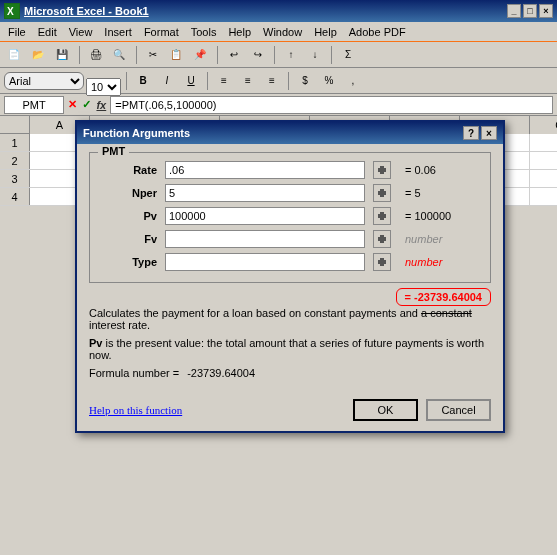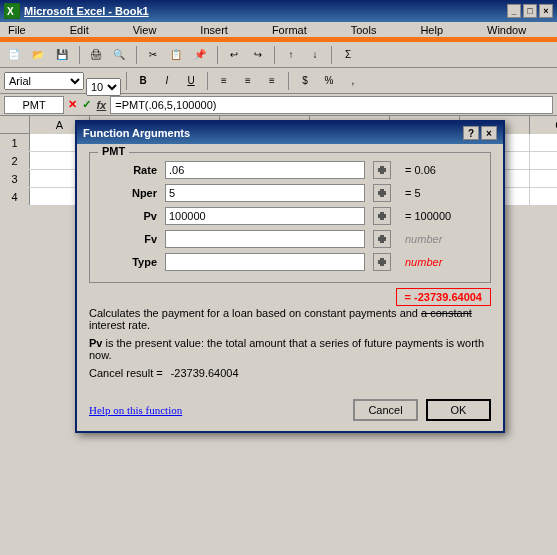--- a/index.html
+++ b/index.html
@@ -54,22 +54,21 @@
       color: #000;
     }
 
     
     .menu-bar {
       background: #d4d0c8;
       height: 20px;
       display: flex;
       align-items: center;
       padding: 0 2px;
-      border-bottom: 5px solid #f97316;
-      gap: 32px;
+      border-bottom: 1px solid #f97316;
     }
     .menu-item {
       padding: 2px 6px;
       font-size: 11px;
       cursor: pointer;
     }
 
     
     .toolbar {
       background: #d4d0c8;
@@ -411,21 +410,21 @@
   <div class="toolbar-btn">↩</div>
   <div class="toolbar-btn">↪</div>
   <div class="toolbar-sep"></div>
   <div class="toolbar-btn">↑</div>
   <div class="toolbar-btn">↓</div>
   <div class="toolbar-sep"></div>
   <div class="toolbar-btn">Σ</div>
 </div>
 
 <div class="toolbar" style="border-bottom:1px solid #888;">
-  <select style="height:18px;font-size:11px;width:80px;">
+  <select style="height:18px;font-size:11px;width:80px;border-radius:6px;">
     <option>Arial</option>
   </select>
   <select style="height:18px;font-size:11px;width:35px;margin-top:13px;">
     <option>10</option>
   </select>
   <div class="toolbar-sep"></div>
   <div class="toolbar-btn" style="font-weight:bold;">B</div>
   <div class="toolbar-btn" style="font-style:italic;">I</div>
   <div class="toolbar-btn" style="text-decoration:underline;">U</div>
   <div class="toolbar-sep"></div>
@@ -586,37 +585,37 @@
                 <rect x="1" y="3" width="8" height="4" fill="#555"></rect>
                 <rect x="3" y="1" width="4" height="8" fill="#555"></rect>
               </svg>
           </div>
           <span class="arg-result grayed" style="color:red;font-style:italic;">number</span>
         </div>
       </div>
     </div>
 
     <div style="text-align:right; margin-bottom:4px;">
-      <span style="color:red;font-size:11px;font-weight:bold;border:1px solid red;border-radius:0;padding:2px 8px;">= -23739.64004</span>
+      <span style="color:red;font-size:11px;font-weight:bold;border:1px solid red;border-radius:6px;padding:2px 8px;">= -23739.64004</span>
     </div>
 
     <div class="description-text">
       <span>Calculates the payment for a loan based on constant payments and <span class="strikethrough">a constant</span> interest rate.</span>
     </div>
 
     <div class="description-sub">
       <strong>Pv</strong><span> is the present value: the total amount that a series of future payments is worth now.</span>
     </div>
 
     <div class="formula-result-row">
-      <span class="formula-result-label">Cancel result =</span>
+      <span class="formula-result-label">Formula number =</span>
       <span class="formula-result-value">-23739.64004</span>
     </div>
   </div>
 
   <div class="dialog-footer">
     <span class="help-link">Help on this function</span>
     <div class="ok-cancel-wrap">
+      <button class="dialog-ok-btn default">OK</button>
       <button class="dialog-ok-btn">Cancel</button>
-      <button class="dialog-ok-btn default">OK</button>
     </div>
   </div>
 </div>
 
 </body></html>

